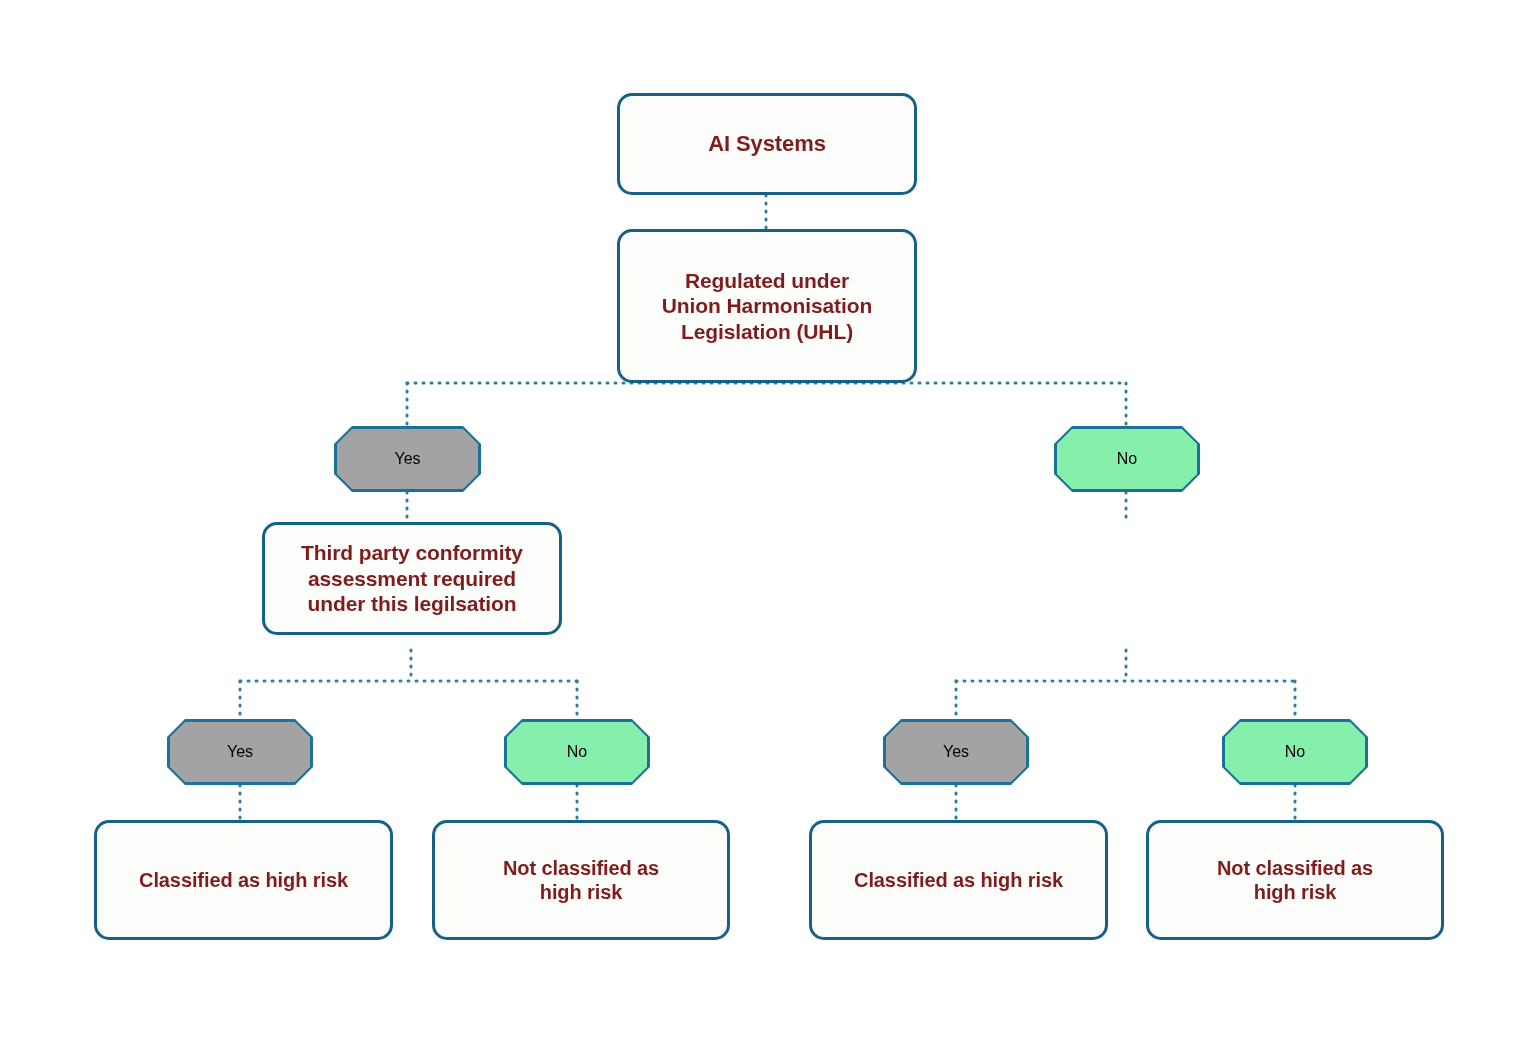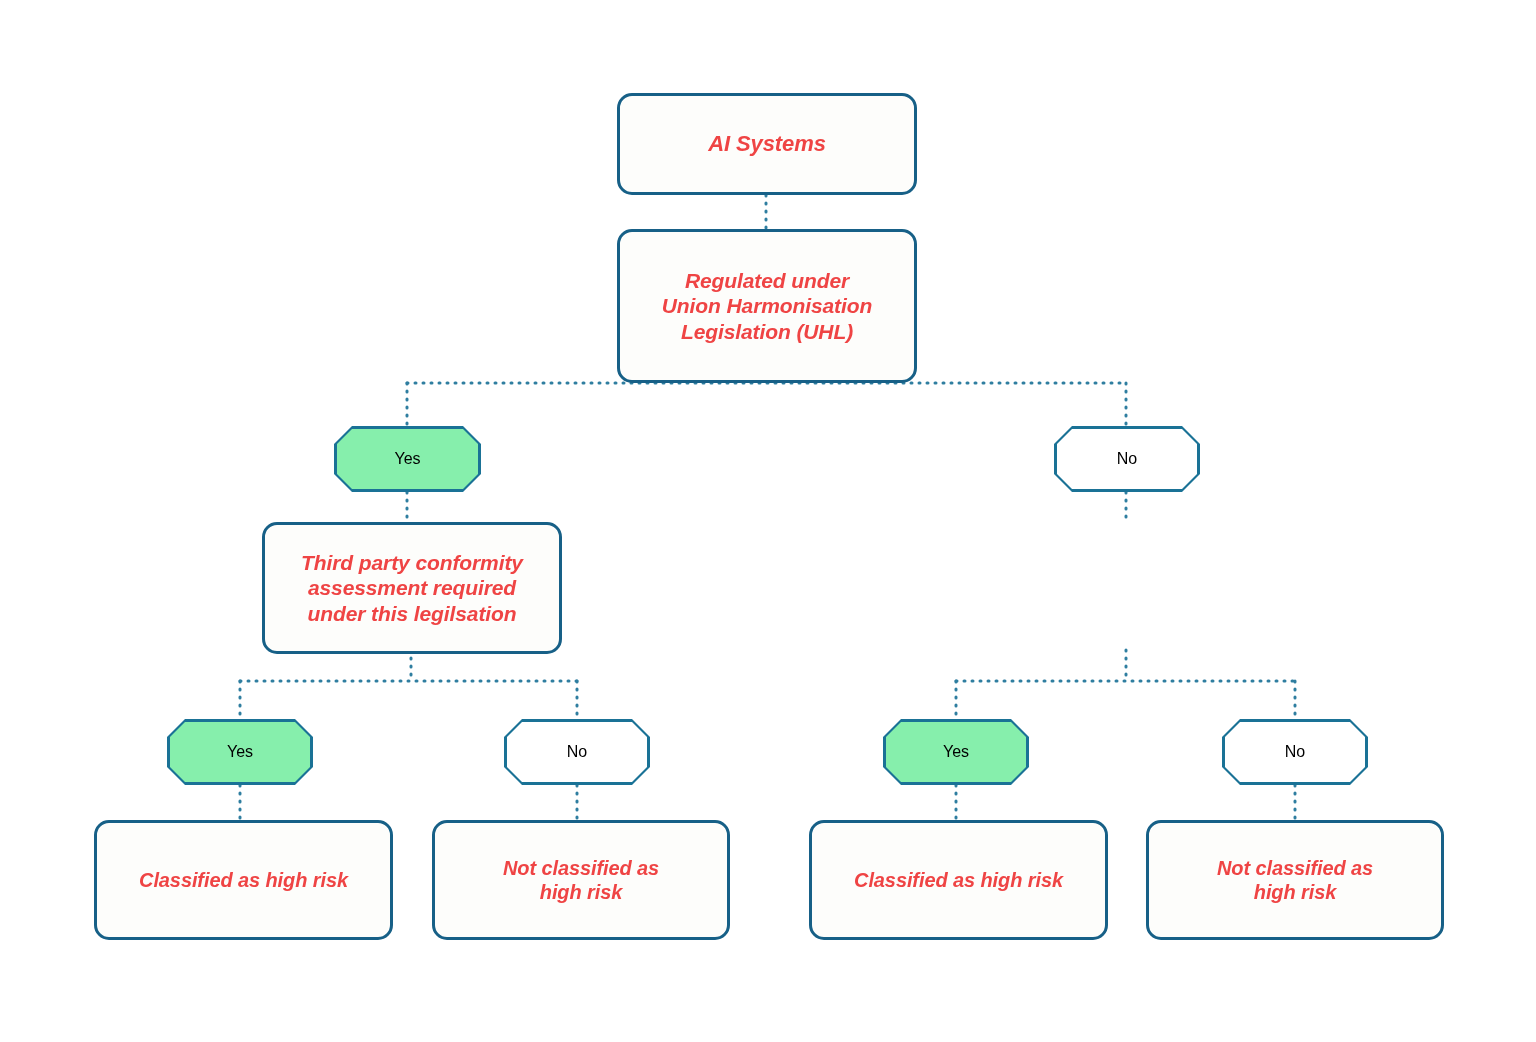--- a/index.html
+++ b/index.html
@@ -34,26 +34,25 @@
     box-sizing: border-box;
     background: #fdfdfb;
     border: 3px solid #176087;
     border-radius: 15px;
     display: flex;
     align-items: center;
     justify-content: center;
     text-align: center;
   }
   .node-box .node-label {
-    color: #ef4444;
+    color: #7f1d1d;
     font-weight: bold;
     line-height: 1.22;
     letter-spacing: -0.1px;
     padding: 0 10px;
-    font-style: italic;
   }
   .node-box.size-lg .node-label { font-size: 22px; }
   .node-box.size-md .node-label { font-size: 21px; }
   .node-box.size-sm .node-label { font-size: 20px; }
 
   
   .chip-wrap {
     position: absolute;
     -webkit-clip-path: polygon(18px 0, calc(100% - 18px) 0, 100% 18px, 100% calc(100% - 18px), calc(100% - 18px) 100%, 18px 100%, 0 calc(100% - 18px), 0 18px);
     clip-path: polygon(18px 0, calc(100% - 18px) 0, 100% 18px, 100% calc(100% - 18px), calc(100% - 18px) 100%, 18px 100%, 0 calc(100% - 18px), 0 18px);
@@ -61,22 +60,22 @@
   }
   .chip-wrap .chip-inner {
     position: absolute;
     left: 3px; top: 3px; right: 3px; bottom: 3px;
     -webkit-clip-path: polygon(15px 0, calc(100% - 15px) 0, 100% 15px, 100% calc(100% - 15px), calc(100% - 15px) 100%, 15px 100%, 0 calc(100% - 15px), 0 15px);
     clip-path: polygon(15px 0, calc(100% - 15px) 0, 100% 15px, 100% calc(100% - 15px), calc(100% - 15px) 100%, 15px 100%, 0 calc(100% - 15px), 0 15px);
     display: flex;
     align-items: center;
     justify-content: center;
   }
-  .chip-inner.fill-yes { background: #86efac; }
-  .chip-inner.fill-no  { background: #ffffff; }
+  .chip-inner.fill-yes { background: #a3a3a3; }
+  .chip-inner.fill-no  { background: #86efac; }
 </style>
 </head>
 <body>
 
 <div id="flowchart-root">
 
   <svg class="flow-canvas" viewBox="0 0 1536 1042" xmlns="http://www.w3.org/2000/svg" aria-hidden="true">
     <g stroke="#2f7ea0" stroke-width="3" stroke-linecap="round" stroke-dasharray="1 7" fill="none">
 
       <path d="M 766 195 L 766 229"></path>
@@ -119,21 +118,21 @@
       <span class="chip-label">Yes</span>
     </div>
   </div>
 
   <div class="chip-wrap" style="left:1054px; top:426px; width:146px; height:66px;">
     <div class="chip-inner fill-no">
       <span class="chip-label">No</span>
     </div>
   </div>
 
-  <div class="node-box size-md" style="left:262px; top:522px; width:300px; height:132px;">
+  <div class="node-box size-md" style="left:262px; top:522px; width:300px; height:113px;">
     <span class="node-label">Third party conformity<br>assessment required<br>under this legilsation</span>
   </div>
 
 
   <div class="chip-wrap" style="left:167px; top:719px; width:146px; height:66px;">
     <div class="chip-inner fill-yes">
       <span class="chip-label">Yes</span>
     </div>
   </div>
 

